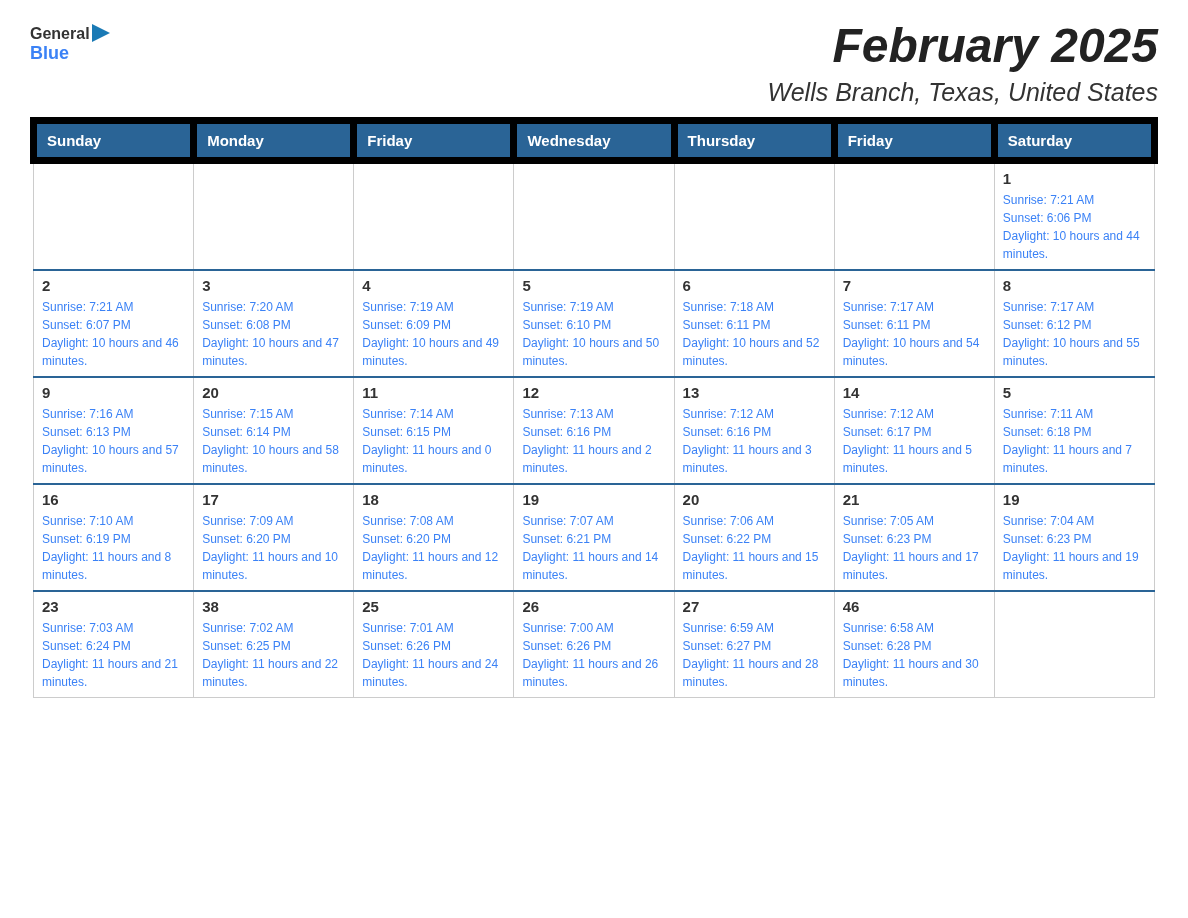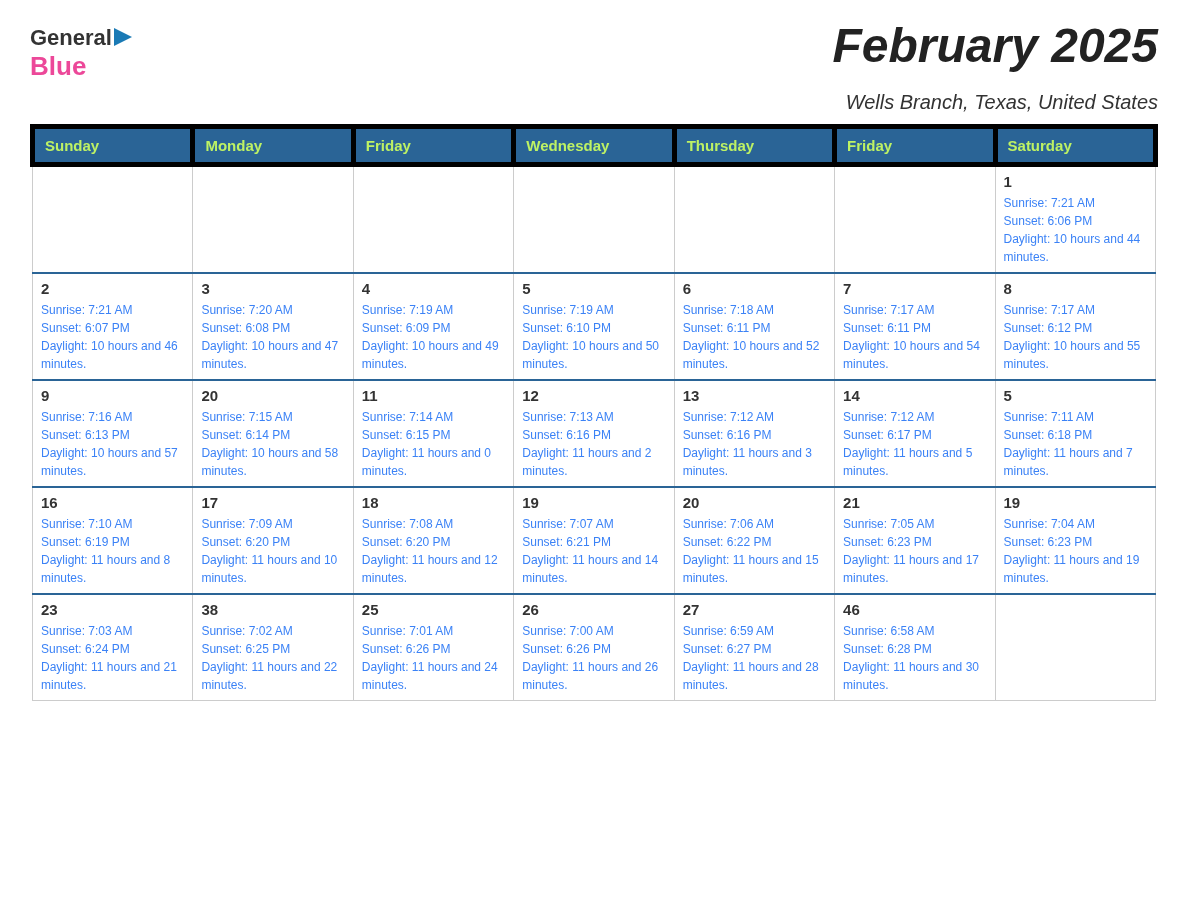--- a/index.html
+++ b/index.html
@@ -17,62 +17,62 @@
       align-items: flex-start;
       margin-bottom: 10px;
     }
     .logo {
       display: flex;
       flex-direction: column;
       align-items: flex-start;
       margin-top: 5px;
     }
     .logo-text-general {
-      font-size: 22px;
+      font-size: 16px;
       font-weight: bold;
       color: #333;
     }
     .logo-text-blue {
-      font-size: 26px;
-      font-weight: bold;
-      color: #ec4899;
+      font-size: 18px;
+      font-weight: bold;
+      color: #3b82f6;
     }
     .logo-row {
       display: flex;
       align-items: center;
     }
     .title-block {
       text-align: right;
       font-style: italic;
     }
     .title-block h1 {
       font-size: 48px;
       font-weight: bold;
       color: #222;
       line-height: 1.1;
     }
     .title-block h2 {
-      font-size: 20px;
+      font-size: 25px;
       font-weight: normal;
       color: #333;
-      margin-top: 18px;
+      margin-top: 5px;
     }
     .calendar {
       width: 100%;
       border-collapse: collapse;
       margin-top: 10px;
     }
     .calendar th {
       background-color: #2a6496;
-      color: #bef264;
+      color: #ffffff;
       text-align: left;
       padding: 8px 10px;
       font-size: 15px;
       font-weight: bold;
-      border: 5px solid #000000;
+      border: 7px solid #000000;
     }
     .calendar td {
       vertical-align: top;
       border: 1px solid #ccc;
       padding: 6px 8px;
       width: 14.28%;
       min-height: 120px;
       font-size: 12.5px;
       color: #333;
       background: #fff;

